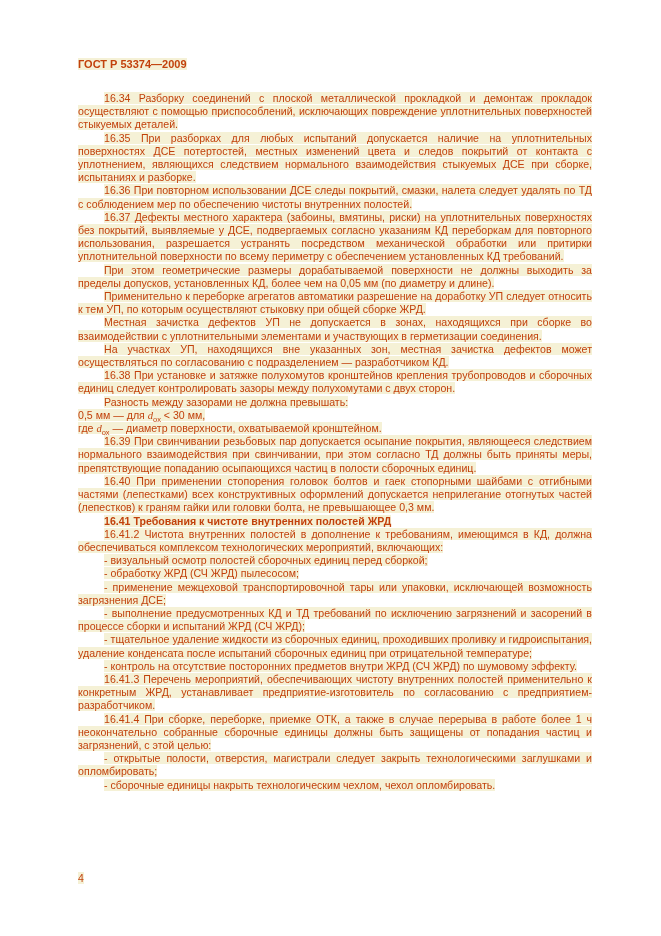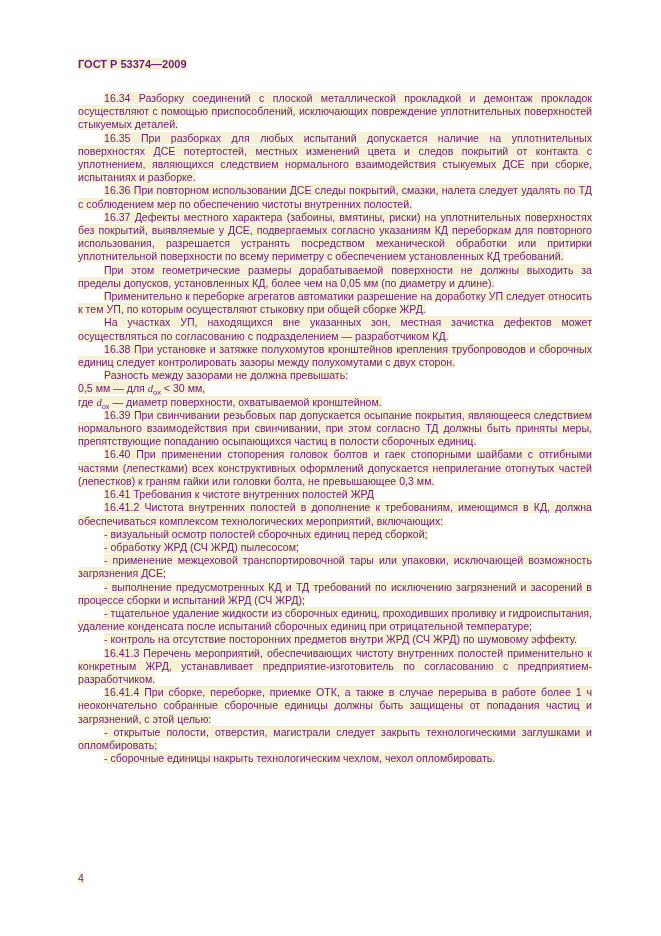--- a/index.html
+++ b/index.html
@@ -6,21 +6,21 @@
     margin: 0;
     padding: 0;
     background: #e8e8e8;
   }
   .page {
     position: relative;
     width: 661px;
     height: 936px;
     background: #ffffff;
     font-family: "Liberation Sans", sans-serif;
-    color: #701a75;
+    color: #c2410c;
     overflow: hidden;
     margin: 0 auto;
   }
   .doc-header {
     position: absolute;
     left: 78px;
     top: 58px;
     font-size: 11px;
     font-weight: bold;
   }
@@ -34,21 +34,21 @@
     text-align: justify;
   }
   .para {
     margin: 0;
     padding: 0;
   }
   .para.indent {
     text-indent: 26px;
   }
   .para.bold {
-    font-weight: normal;
+    font-weight: bold;
   }
   .hl {
     background: #f5f1d6;
   }
   .var {
     font-style: italic;
     font-family: "Liberation Serif", serif;
   }
   sub {
     font-size: 7.5px;
@@ -70,20 +70,21 @@
     <span class="hl">ГОСТ Р 53374—2009</span>
   </div>
 
   <div class="doc-body">
     <p class="para indent"><span class="hl">16.34 Разборку соединений с плоской металлической прокладкой и демонтаж прокладок осуществляют с помощью приспособлений, исключающих повреждение уплотнительных поверхностей стыкуемых деталей.</span></p>
     <p class="para indent"><span class="hl">16.35 При разборках для любых испытаний допускается наличие на уплотнительных поверхностях ДСЕ потертостей, местных изменений цвета и следов покрытий от контакта с уплотнением, являющихся следствием нормального взаимодействия стыкуемых ДСЕ при сборке, испытаниях и разборке.</span></p>
     <p class="para indent"><span class="hl">16.36 При повторном использовании ДСЕ следы покрытий, смазки, налета следует удалять по ТД с соблюдением мер по обеспечению чистоты внутренних полостей.</span></p>
     <p class="para indent"><span class="hl">16.37 Дефекты местного характера (забоины, вмятины, риски) на уплотнительных поверхностях без покрытий, выявляемые у ДСЕ, подвергаемых согласно указаниям КД переборкам для повторного использования, разрешается устранять посредством механической обработки или притирки уплотнительной поверхности по всему периметру с обеспечением установленных КД требований.</span></p>
     <p class="para indent"><span class="hl">При этом геометрические размеры дорабатываемой поверхности не должны выходить за пределы допусков, установленных КД, более чем на 0,05 мм (по диаметру и длине).</span></p>
     <p class="para indent"><span class="hl">Применительно к переборке агрегатов автоматики разрешение на доработку УП следует относить к тем УП, по которым осуществляют стыковку при общей сборке ЖРД.</span></p>
+    <p class="para indent"><span class="hl">Местная зачистка дефектов УП не допускается в зонах, находящихся при сборке во взаимодействии с уплотнительными элементами и участвующих в герметизации соединения.</span></p>
     <p class="para indent"><span class="hl">На участках УП, находящихся вне указанных зон, местная зачистка дефектов может осуществляться по согласованию с подразделением — разработчиком КД.</span></p>
     <p class="para indent"><span class="hl">16.38 При установке и затяжке полухомутов кронштейнов крепления трубопроводов и сборочных единиц следует контролировать зазоры между полухомутами с двух сторон.</span></p>
     <p class="para indent"><span class="hl">Разность между зазорами не должна превышать:</span></p>
 
     <p class="para formula"><span class="hl"><span>0,5 мм — для </span><i class="var">d</i><sub>ох</sub><span> &lt; 30 мм,</span></span></p>
     <p class="para formula"><span class="hl"><span>где </span><i class="var">d</i><sub>ох</sub><span> — диаметр поверхности, охватываемой кронштейном.</span></span></p>
 
     <p class="para indent"><span class="hl">16.39 При свинчивании резьбовых пар допускается осыпание покрытия, являющееся следствием нормального взаимодействия при свинчивании, при этом согласно ТД должны быть приняты меры, препятствующие попаданию осыпающихся частиц в полости сборочных единиц.</span></p>
     <p class="para indent"><span class="hl">16.40 При применении стопорения головок болтов и гаек стопорными шайбами с отгибными частями (лепестками) всех конструктивных оформлений допускается неприлегание отогнутых частей (лепестков) к граням гайки или головки болта, не превышающее 0,3 мм.</span></p>
     <p class="para indent bold"><span class="hl">16.41 Требования к чистоте внутренних полостей ЖРД</span></p>

